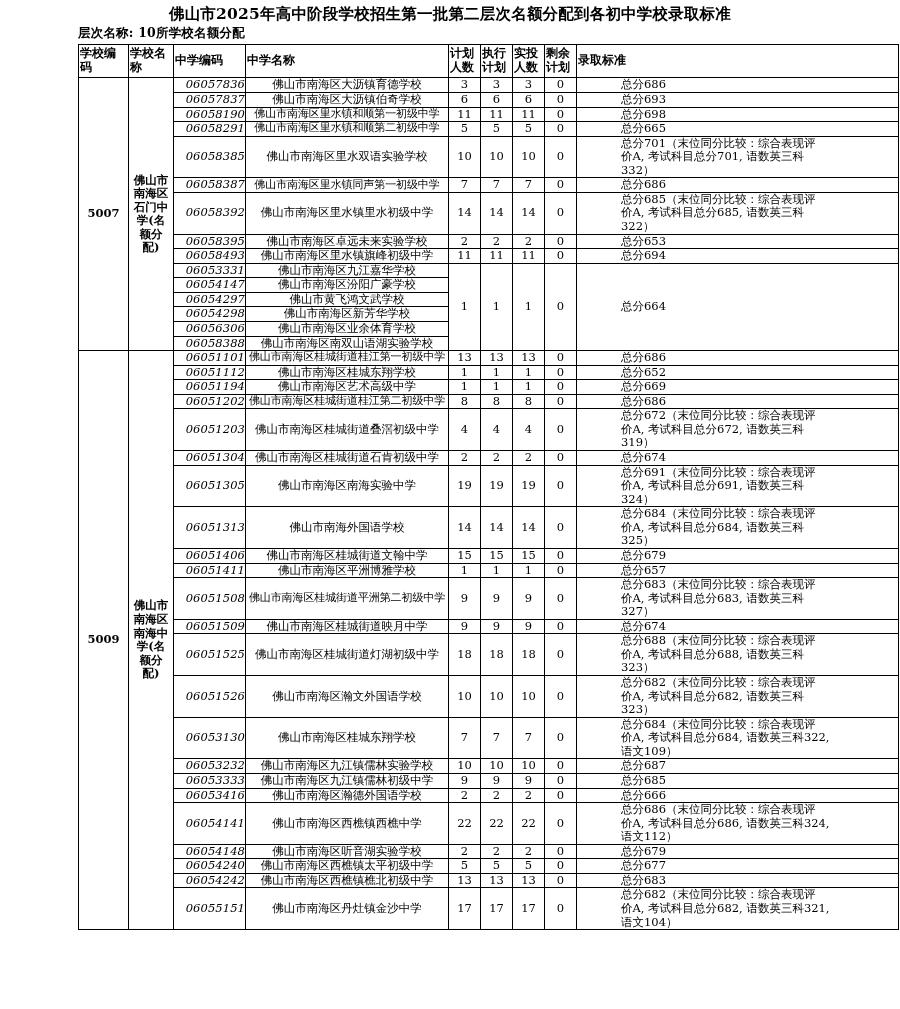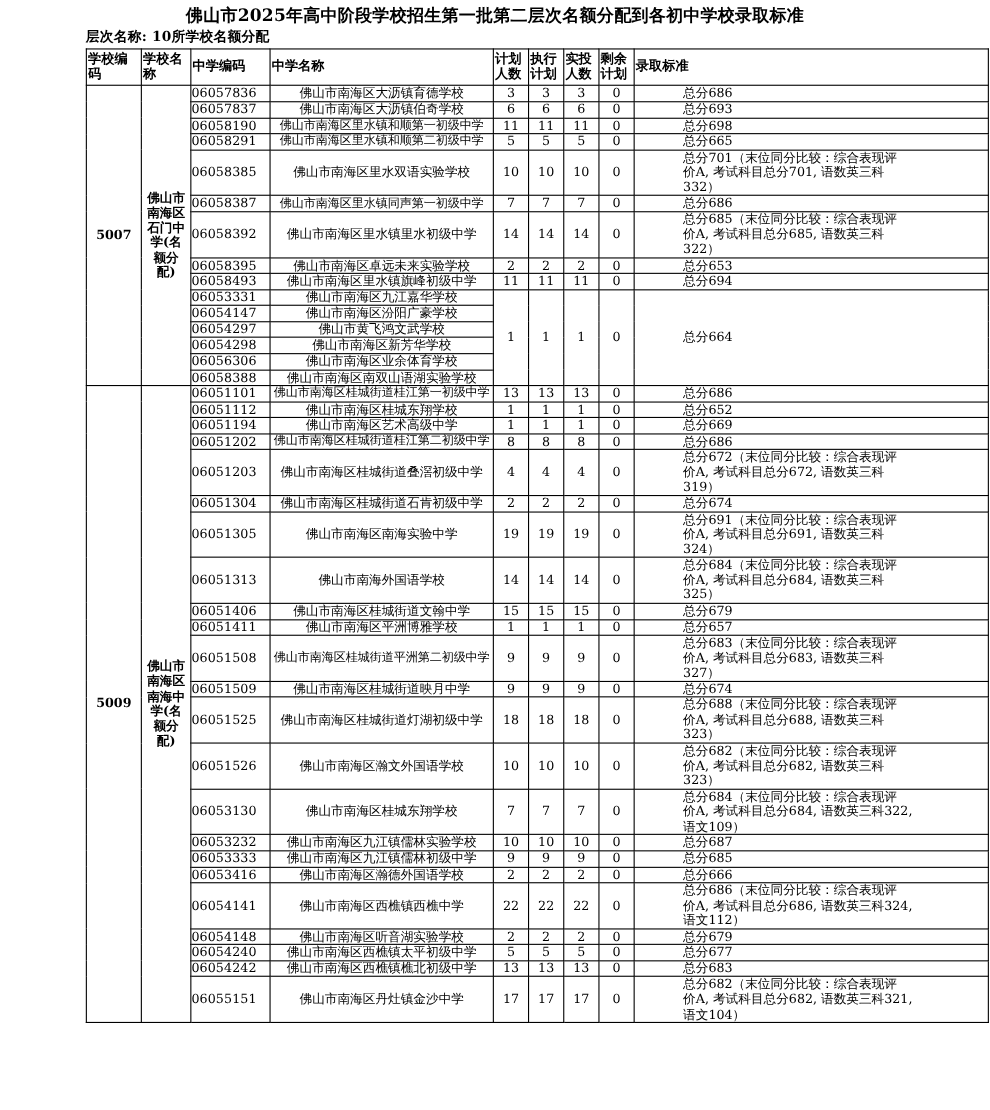--- a/index.html
+++ b/index.html
@@ -83,24 +83,25 @@
   td.school-name {
     text-align: center;
     vertical-align: middle;
     font-size: 12px;
     line-height: 1.3;
     font-weight: bold;
     padding: 0 3px;
     word-break: break-all;
   }
   td.mid-code {
-    text-align: left;
+    text-align: right;
     font-size: 12px;
     padding: 1px 2px;
     letter-spacing: 0.1px;
+    font-style: italic;
   }
   td.mid-name {
     text-align: center;
     padding: 1px 3px;
     font-size: 12px;
     white-space: nowrap;
   }
   td.mid-name.tight {
     font-size: 11px;
     letter-spacing: -0.1px;

